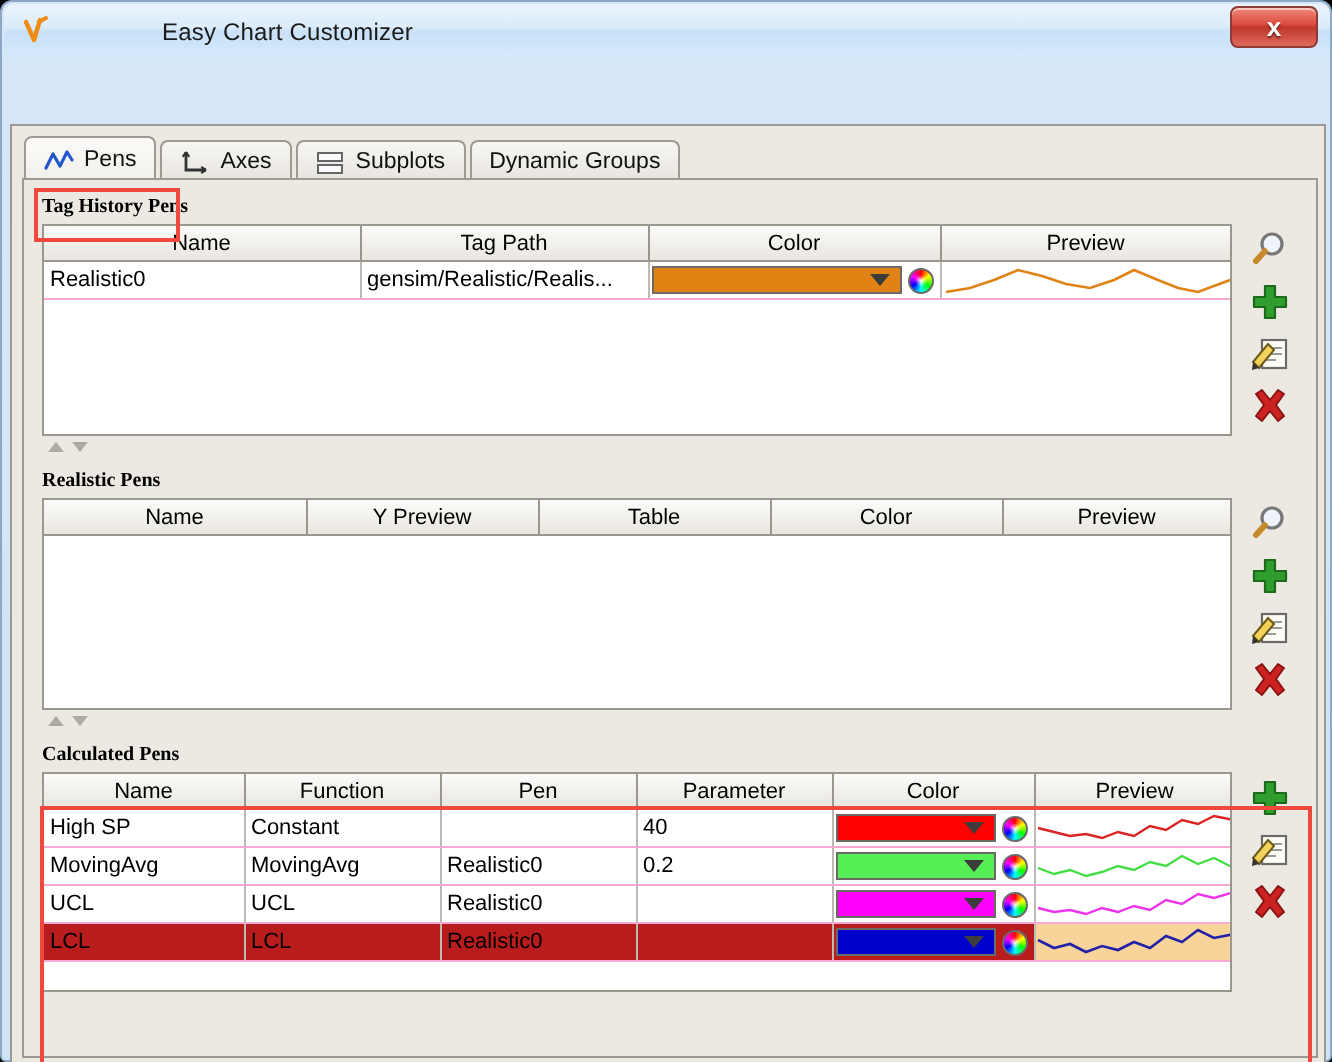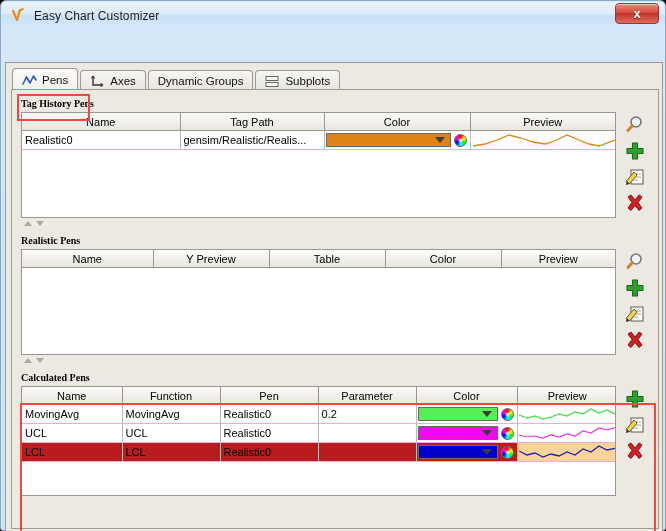--- a/index.html
+++ b/index.html
@@ -46,20 +46,21 @@
     margin-left: 8px;
     margin-right: 6px;
     position: relative;
     flex: none;
   }
   .title-text {
     font-size: 12px;
     color: #1a1a1a;
     font-family: "Liberation Sans", sans-serif;
     letter-spacing: 0.1px;
+    margin-left: 47px;
   }
   .close-btn {
     position: absolute;
     right: 6px;
     top: 1px;
     width: 44px;
     height: 21px;
     box-sizing: border-box;
     border: 1px solid #8f3a34;
     border-radius: 4px;
@@ -359,31 +360,31 @@
           <svg width="15" height="13" viewBox="0 0 15 13">
             <path d="M3 1 L3 10 L13 10" stroke="#333" stroke-width="1.4" fill="none"></path>
             <path d="M3 1 L1.4 3.4 M3 1 L4.6 3.4" stroke="#333" stroke-width="1.1" fill="none"></path>
             <path d="M13 10 L10.6 8.5 M13 10 L10.6 11.5" stroke="#333" stroke-width="1.1" fill="none"></path>
           </svg>
         </span>
         <span>Axes</span>
       </div>
 
       <div class="tab">
-        <span>Dynamic Groups</span>
-      </div>
-
-      <div class="tab">
         <span class="tab-icon">
           <svg width="15" height="13" viewBox="0 0 15 13">
             <rect x="1" y="1.5" width="12" height="4" fill="#fafafa" stroke="#666" stroke-width="1"></rect>
             <rect x="1" y="7.5" width="12" height="4" fill="#fafafa" stroke="#666" stroke-width="1"></rect>
           </svg>
         </span>
         <span>Subplots</span>
+      </div>
+
+      <div class="tab">
+        <span>Dynamic Groups</span>
       </div>
     </div>
 
     <div class="tab-highlight"></div>
 
     <div class="tabpanel">
 
       <div class="section-label" style="left:9px; top:8px;">Tag History Pens</div>
 
       <div class="grid-wrap" style="left:9px; top:22px; width:595px; height:106px;">
@@ -529,20 +530,39 @@
               <th>Name</th>
               <th>Function</th>
               <th>Pen</th>
               <th>Parameter</th>
               <th>Color</th>
               <th style="border-right:none">Preview</th>
             </tr>
           </thead>
           <tbody>
 
+            <tr>
+              <td>High SP</td>
+              <td>Constant</td>
+              <td></td>
+              <td>40</td>
+              <td class="color-cell">
+                <div class="color-inner">
+                  <div class="color-combo" style="background: rgb(255, 0, 0);">
+                    <span class="combo-arrow"></span>
+                  </div>
+                  <div class="wheel"></div>
+                </div>
+              </td>
+              <td class="preview-cell">
+                <svg width="100" height="18" viewBox="0 0 100 18">
+                  <polyline points="1,9 9,11 17,13 25,12 33,14 41,11 49,13 57,8 65,10 73,5 81,7 89,3 99,5" fill="none" stroke="#dd2222" stroke-width="1.2"></polyline>
+                </svg>
+              </td>
+            </tr>
 
             <tr>
               <td>MovingAvg</td>
               <td>MovingAvg</td>
               <td>Realistic0</td>
               <td>0.2</td>
               <td class="color-cell">
                 <div class="color-inner">
                   <div class="color-combo" style="background: rgb(85, 238, 85);">
                     <span class="combo-arrow"></span>

